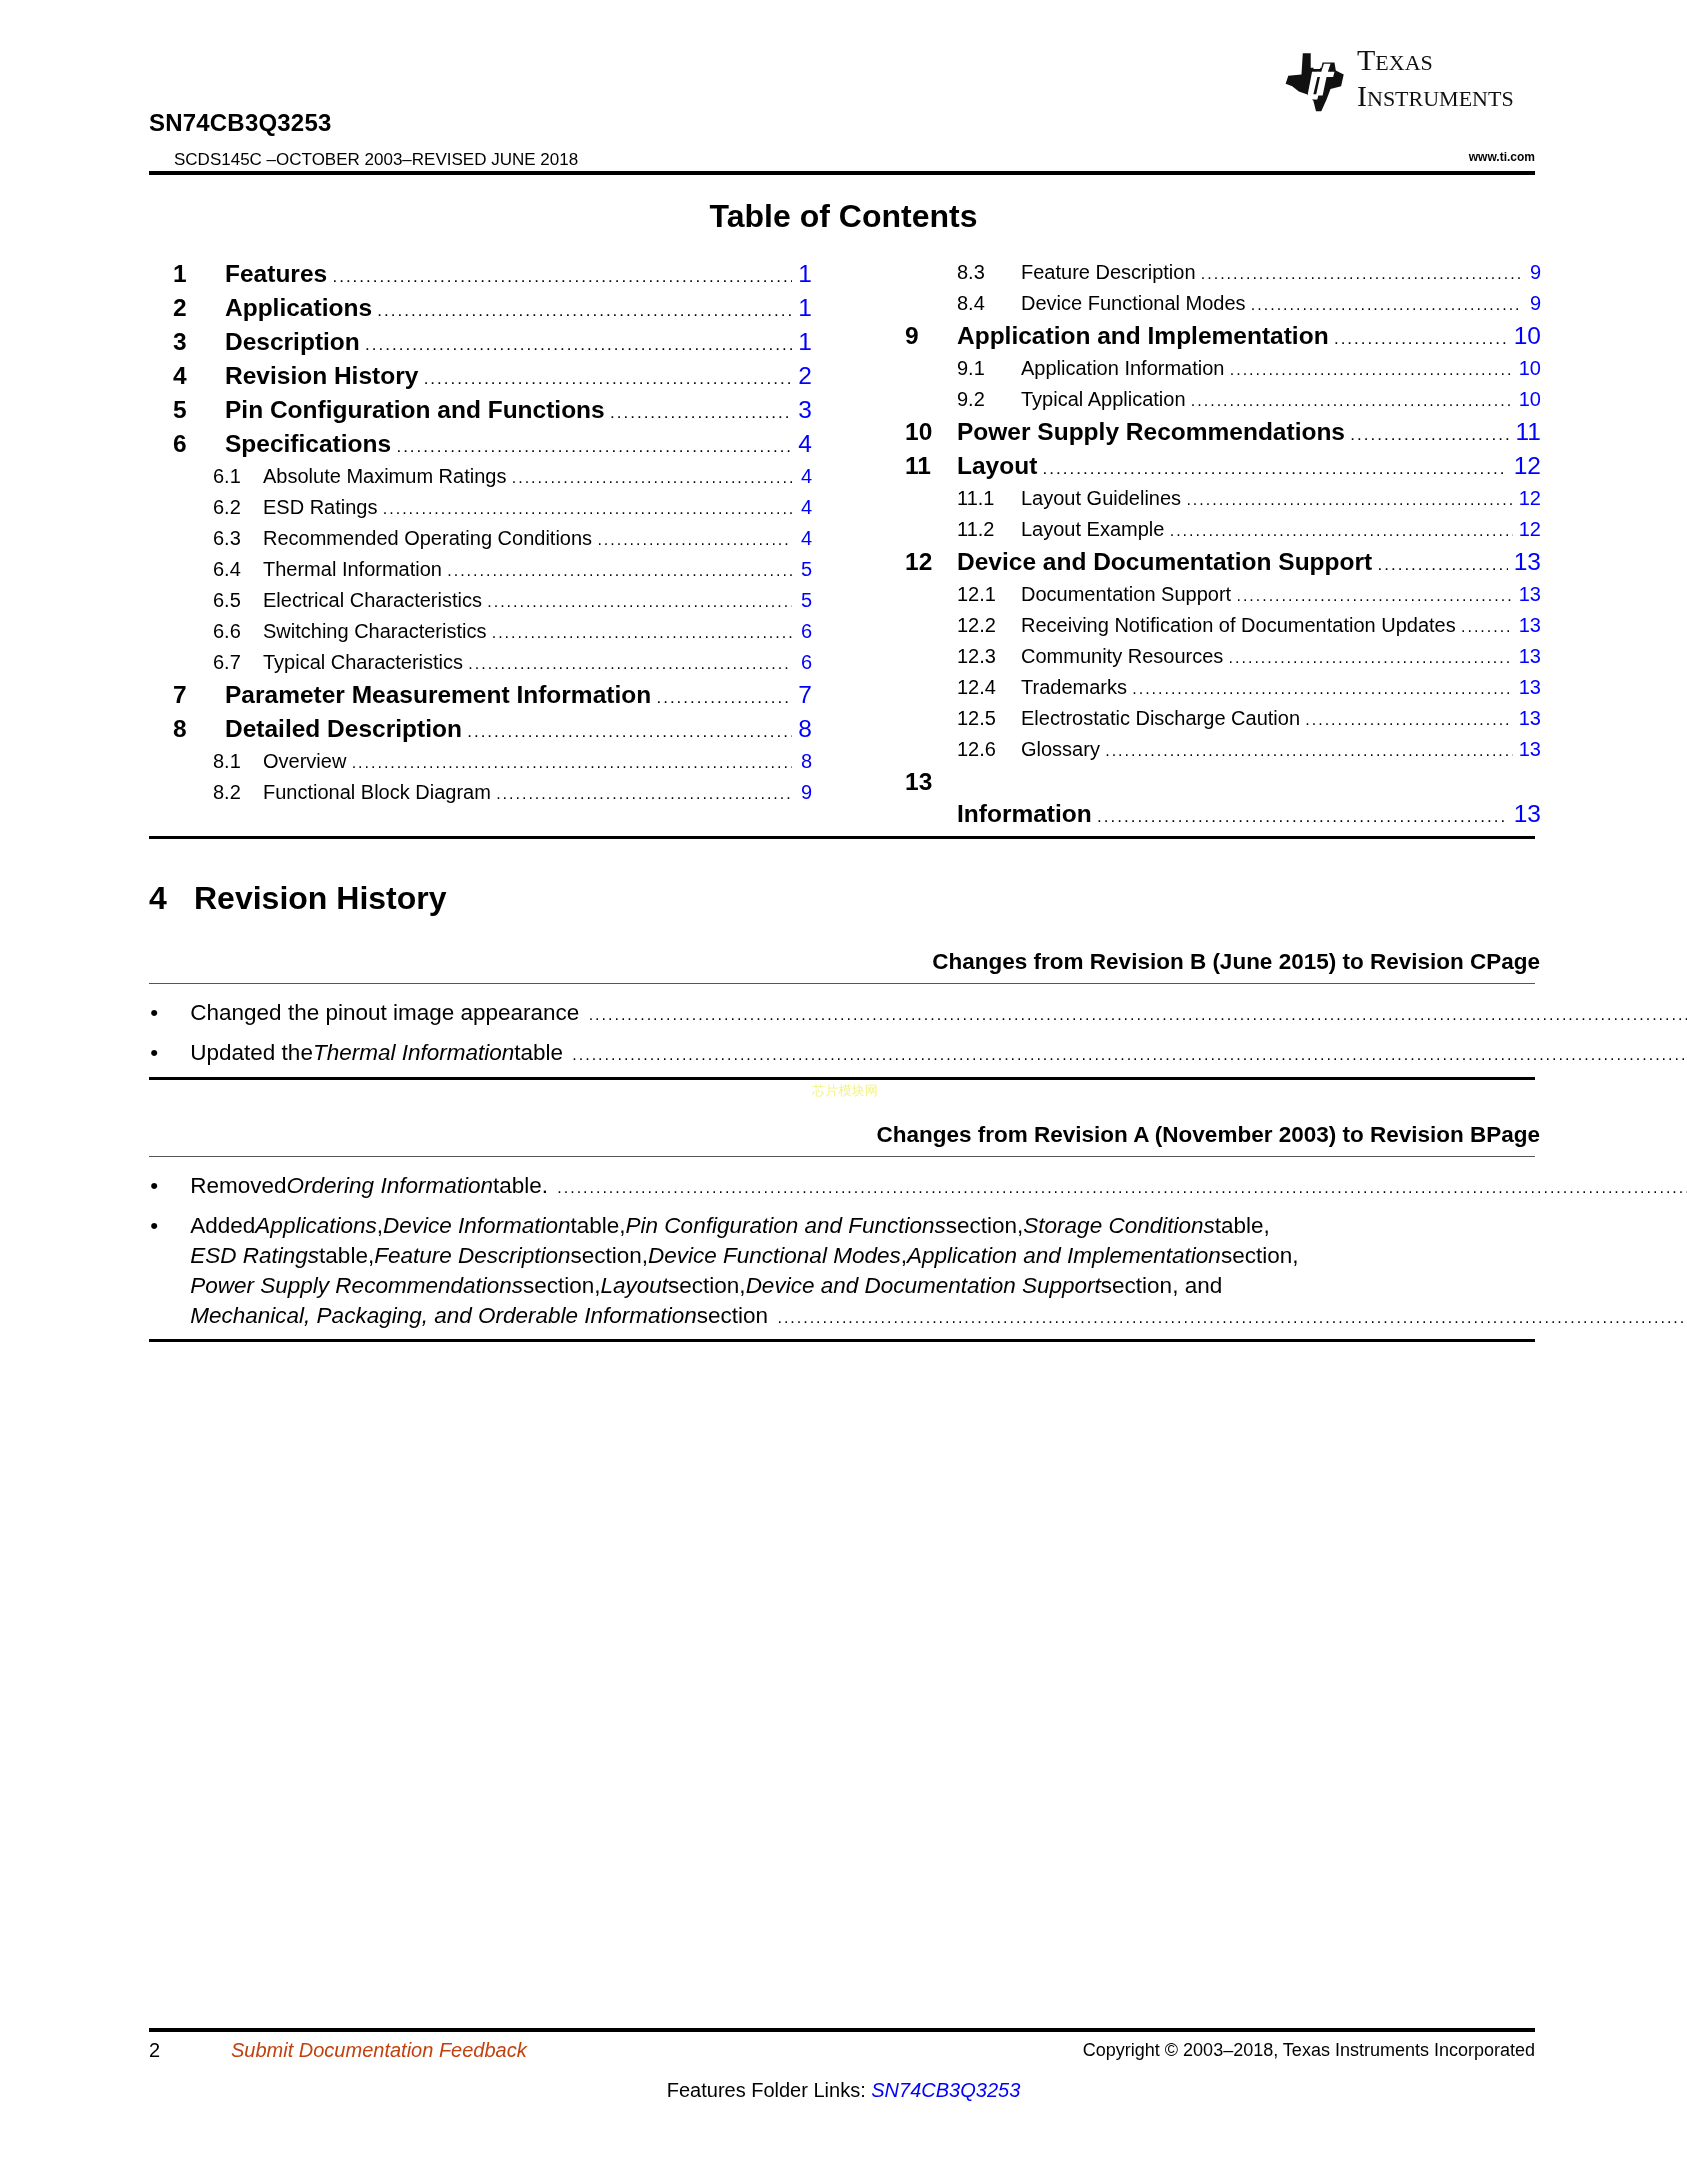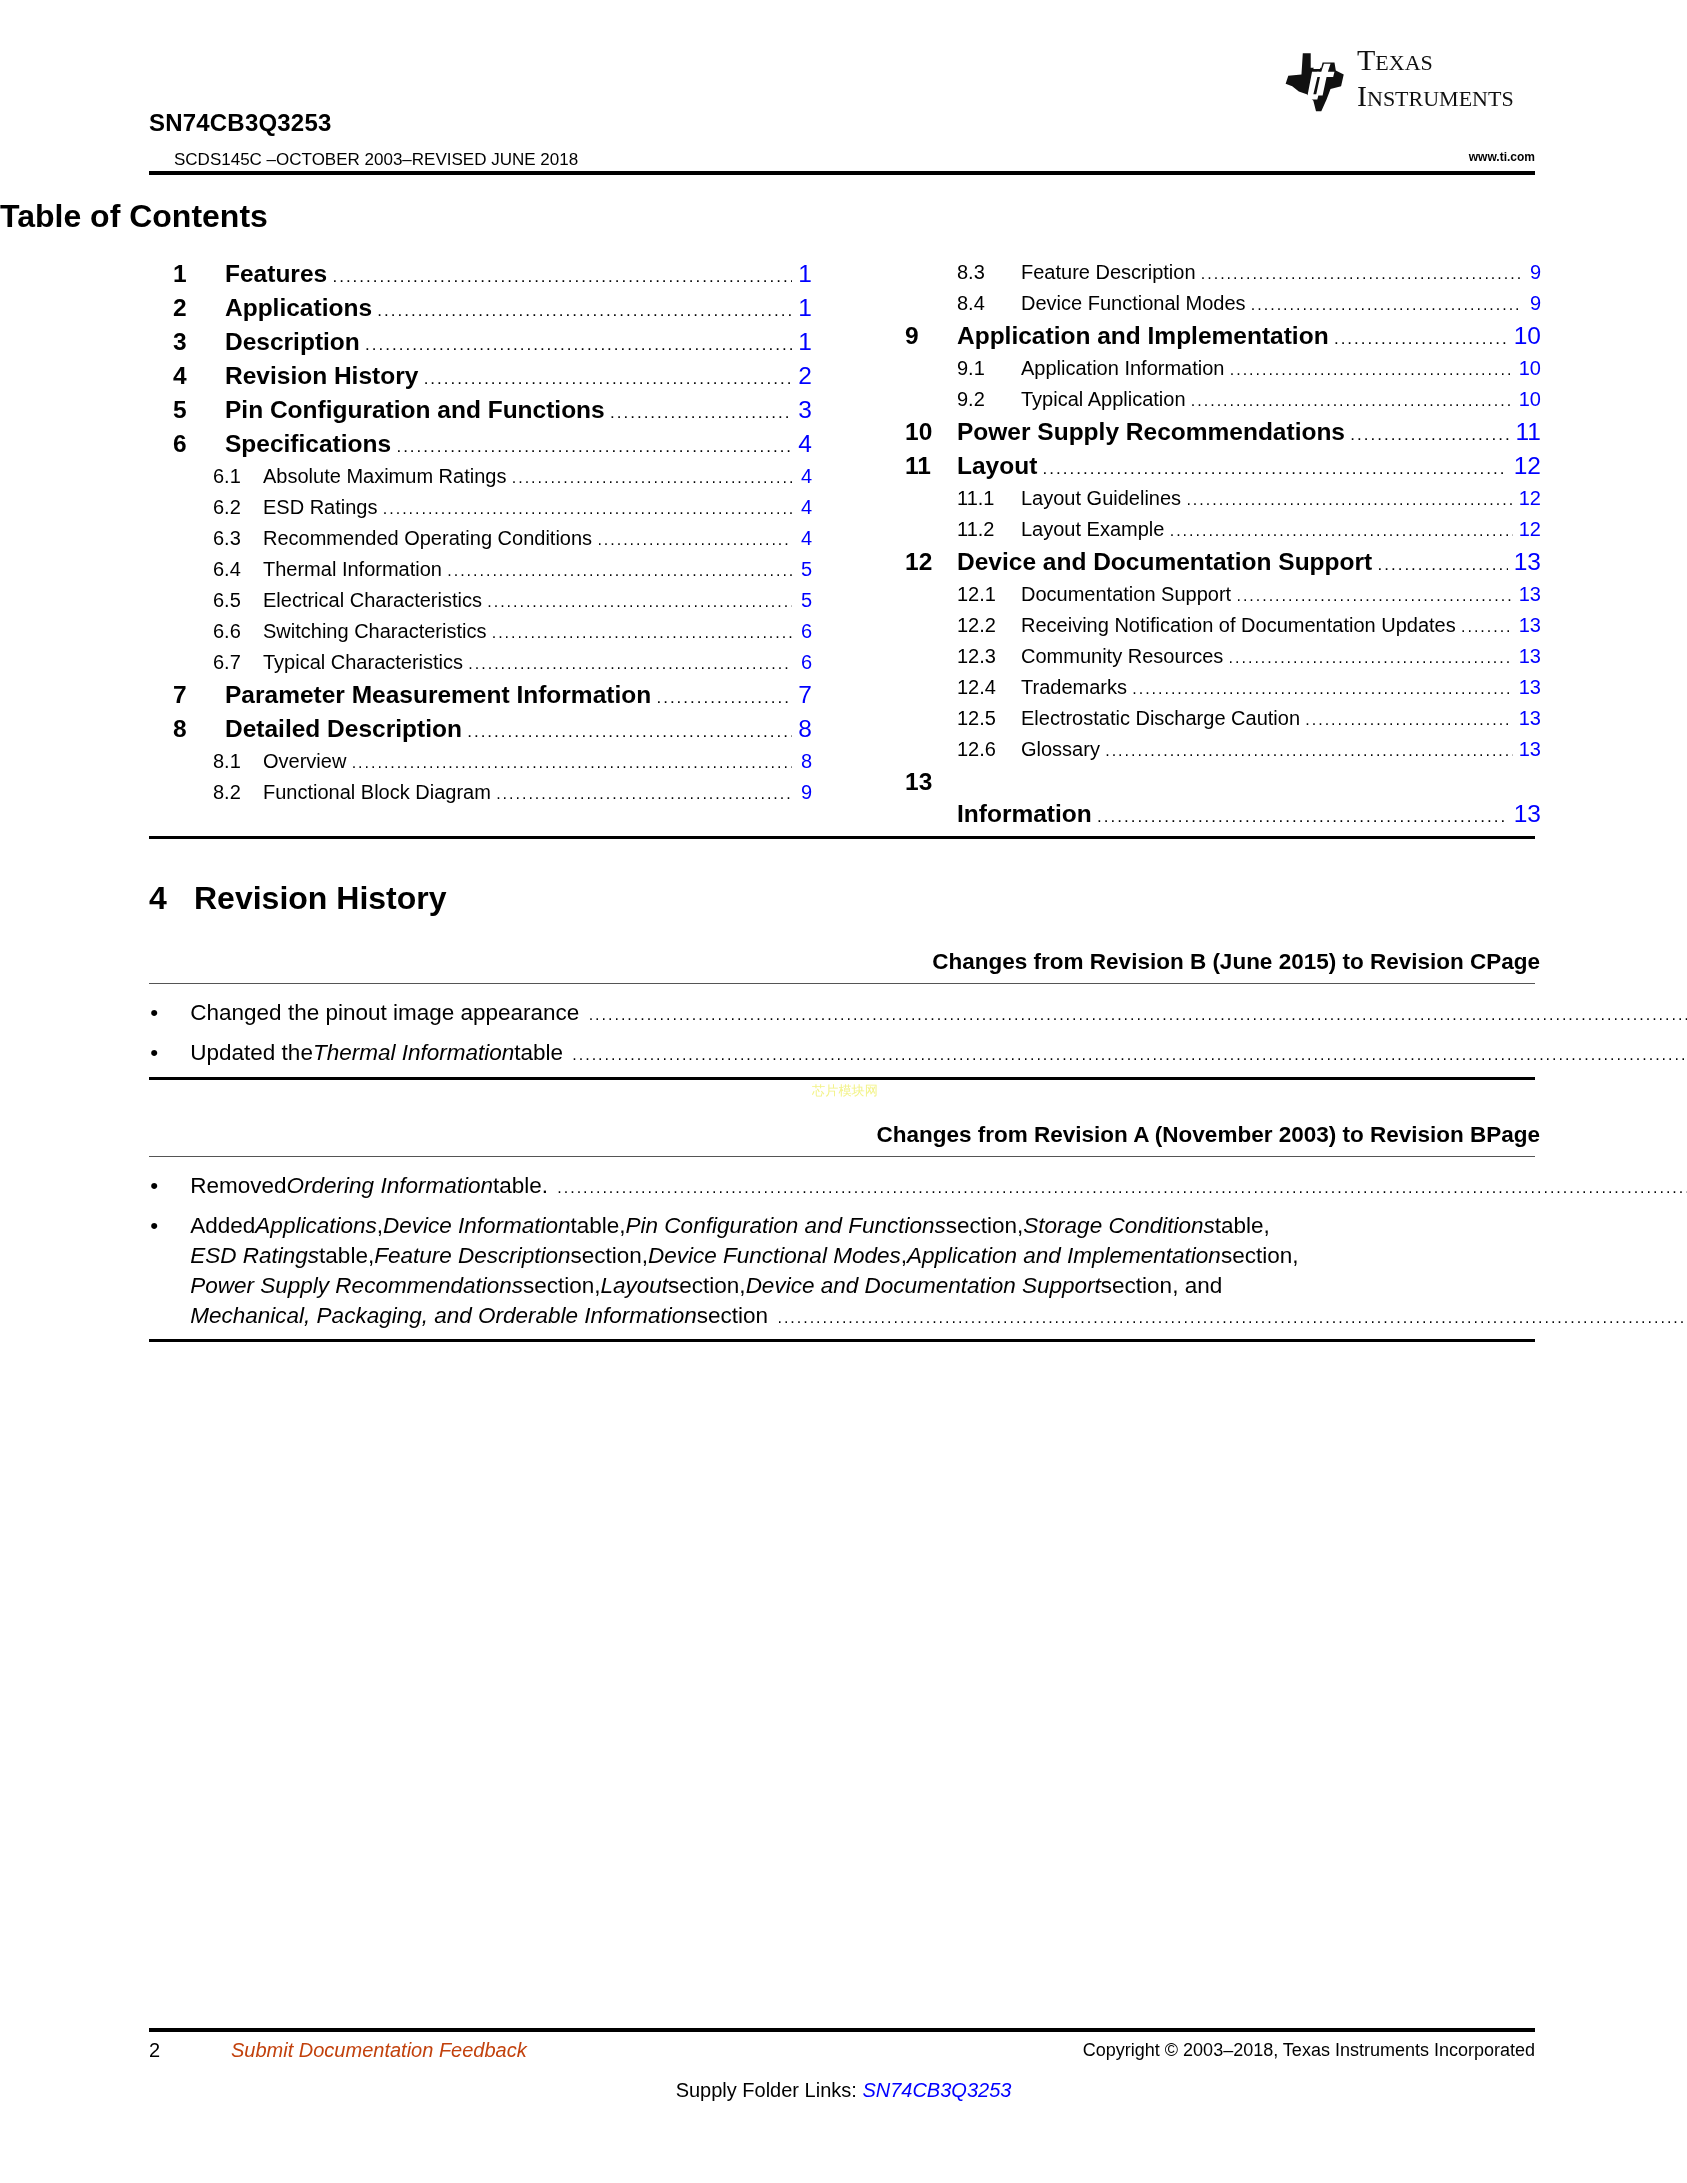--- a/index.html
+++ b/index.html
@@ -22,21 +22,21 @@
   .ti-logo .mark { position: absolute; left: 0; top: 2.6px; width: 66px; height: 66px; }
   .ti-logo .wordmark {
     position: absolute; left: 74px; top: 0px;
     font-family: "Liberation Serif", "DejaVu Serif", serif; color: #111;
     line-height: 29px;
   }
   .wordmark .big { font-size: 30px; }
   .wordmark .sm { font-size: 22px; }
 
   
-  .toc-title { left: 0; width: 1687px; top: 198px; font-size: 32px; font-weight: bold; }
+  .toc-title { left: 0; width: 1687px; top: 198px; text-align: center; font-size: 32px; font-weight: bold; }
 
   
   .toc-col { position: absolute; top: 257px; }
   .toc-col.left { left: 173px; width: 639px; }
   .toc-col.right { left: 905px; width: 636px; }
   .toc-row {
     display: flex; align-items: baseline; white-space: nowrap;
   }
   .toc-row.main { font-size: 24.5px; font-weight: bold; height: 34px; line-height: 34px; }
   .toc-row.sub { font-size: 20px; height: 31px; line-height: 31px; }
@@ -404,15 +404,15 @@
       </div>
     </div>
   </div>
 <div class="abs rule-thick" style="top:1339px; height:3.3px"></div>
 
 <div class="abs rule-thick" style="top:2028px"></div>
 <div class="abs footer-page">2</div>
 <a class="abs footer-feedback">Submit Documentation Feedback</a>
 <div class="abs footer-copy">Copyright © 2003–2018, Texas Instruments Incorporated</div>
 <div class="abs footer-folder">
-  <span>Supply Folder Links: </span><a class="link">SN74CB3Q3253</a>
+  <span>Features Folder Links: </span><a class="link">SN74CB3Q3253</a>
 </div>
 
 
 </body></html>

